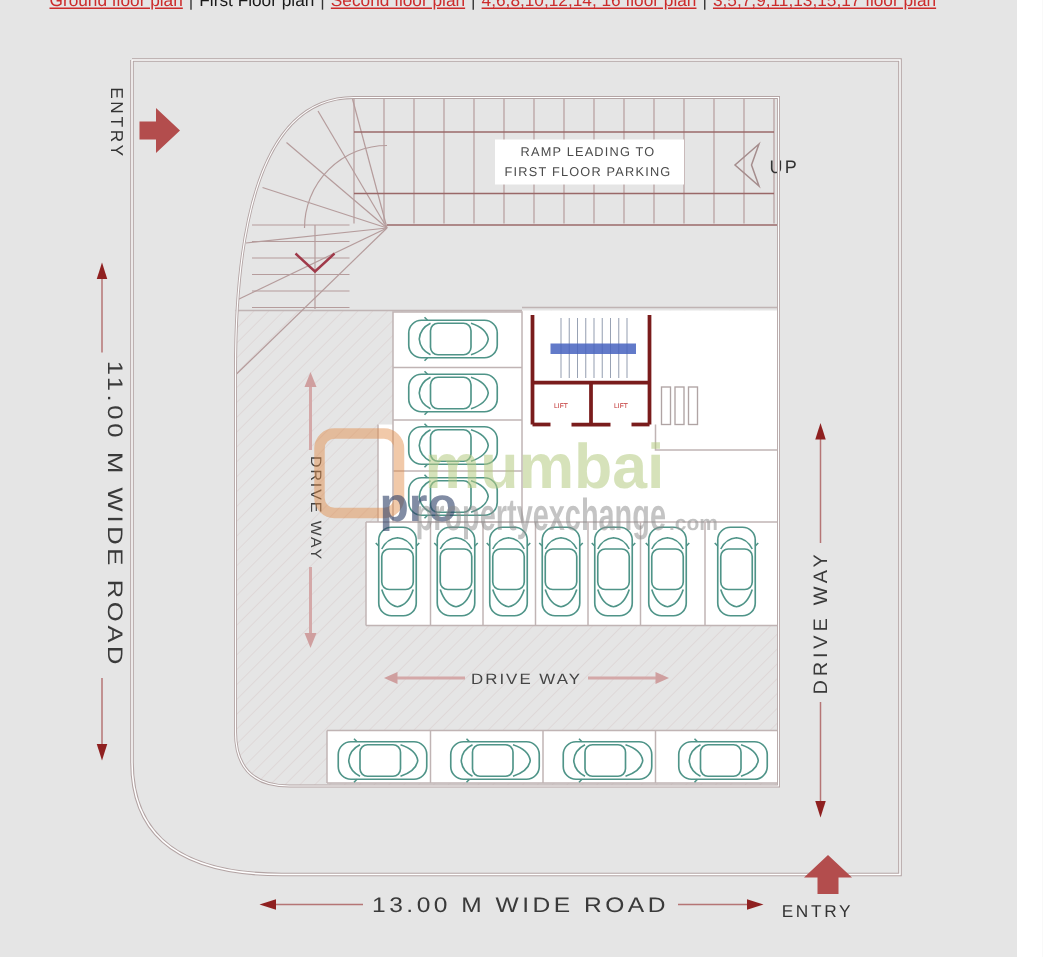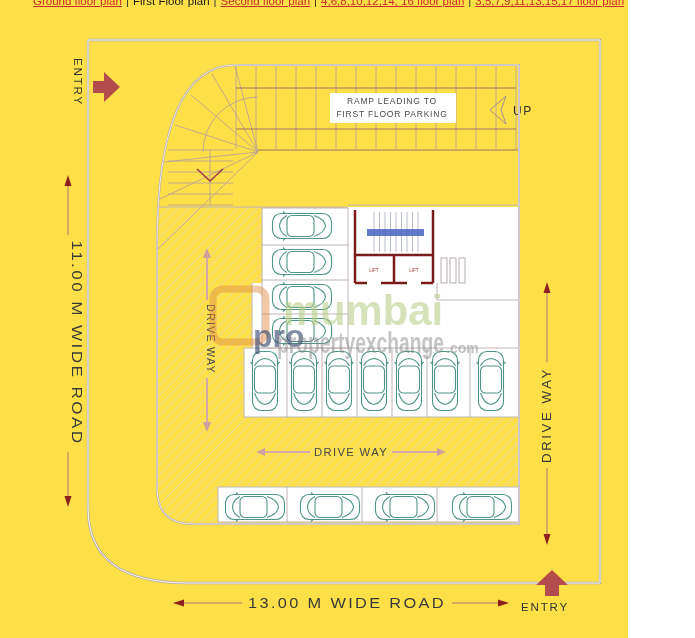--- a/index.html
+++ b/index.html
@@ -1,16 +1,16 @@
 <!DOCTYPE html>
 <html><head>
 <meta charset="utf-8">
 <style>
   html,body{margin:0;padding:0;background:#fff;}
-  .stage{position:relative;width:628px;height:638px;background:#fde047;overflow:hidden;
+  .stage{position:relative;width:678px;height:638px;background:#e5e5e5;overflow:hidden;
          font-family:"Liberation Sans", sans-serif;}
   .nav{position:absolute;top:-5px;left:30px;font-size:11.5px;line-height:13px;white-space:nowrap;}
   .navlink{color:#cc2b2b;text-decoration:underline;margin:0 3px;cursor:pointer;}
   .navlink.active{color:#1a1a1a;text-decoration:none;}
   .sep{color:#333;margin:0 1px;}
   svg{position:absolute;left:0;top:0;}
   svg text{font-family:"Liberation Sans", sans-serif;}
   .dimtext{fill:#3a3a3a;}
   .smalllabel{fill:#4a4a4a;}
 </style>

